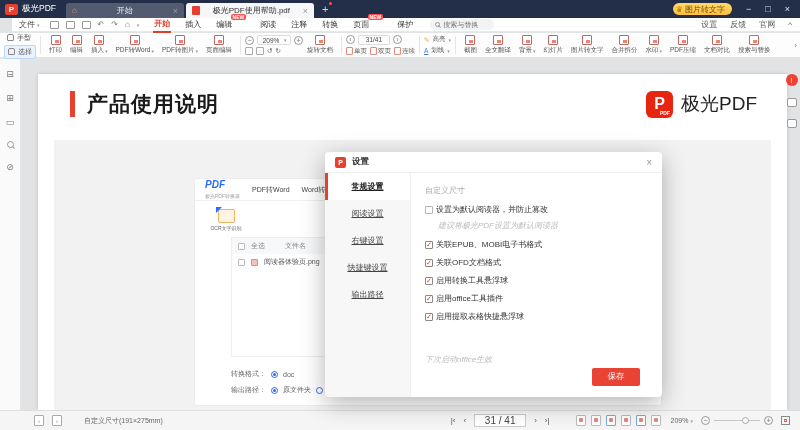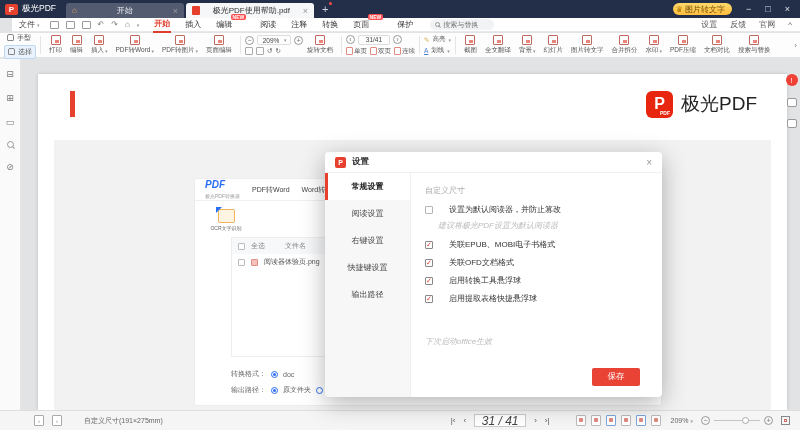--- a/index.html
+++ b/index.html
@@ -102,37 +102,37 @@
   .fgray { width:10px; height:9px; border:1px solid #999; border-radius:2px; background:#fff; }
 
   
   .dialog { position:absolute; left:325px; top:152px; width:337px; height:245px; background:#fff; border-radius:4px; box-shadow:0 6px 24px rgba(0,0,0,.3); z-index:50; font-size:8px; color:#333; }
   .dhead { height:21px; display:flex; align-items:center; padding:0 10px; border-bottom:1px solid #f0f0f0; }
   .dlogo { width:11px; height:11px; background:#e8402f; border-radius:2px; color:#fff; font-size:7px; font-weight:bold; display:flex; align-items:center; justify-content:center; margin-right:6px; }
   .dtitle { font-size:8.5px; font-weight:bold; }
   .dclose { margin-left:auto; color:#999; font-size:10px; }
   .dbody { position:absolute; top:21px; left:0; right:0; bottom:0; display:flex; }
   .dtabs { width:86px; background:#f7f7f7; border-right:1px solid #efefef; border-radius:0 0 0 4px; }
-  .dtab { height:27px; display:flex; align-items:center; justify-content:center; color:#444; position:relative; }
+  .dtab { height:27px; display:flex; align-items:center; justify-content:center; color:#444; position:relative;text-decoration:underline; }
   .dtab.act { background:#fff; font-weight:bold; color:#222; }
   .dtab.act::before { content:""; position:absolute; left:0; top:0; bottom:0; width:3px; background:#e8402f; }
   .dcontent { flex:1; padding:8px 14px; position:relative; }
   .dsec { color:#aaa; margin:4px 0 8px; }
-  .drow { display:flex; align-items:center; gap:16px; margin-bottom:7px; color:#333; }
+  .drow { display:flex; align-items:center; gap:3px; margin-bottom:7px; color:#333; }
   .dnote { color:#bbb; margin:-2px 0 8px 13px;font-style:italic; }
   .dcb { width:8px; height:8px; border:1px solid #b5b5b5; border-radius:1px; display:flex; align-items:center; justify-content:center; font-size:7px; color:#e03e2d; line-height:1; flex:none; }
   .dcb.on { border-color:#888; }
   .savebtn { position:absolute; right:22px; bottom:11px; width:48px; height:18px; background:#e84335; color:#fff; border:0; border-radius:2px; font-size:8.5px; display:flex; align-items:center; justify-content:center; }
 
   
   .statusbar { position:absolute; bottom:0; left:0; right:0; height:20px; background:#f5f5f5; border-top:1px solid #dedede; display:flex; align-items:center; font-size:7px; color:#666; }
   .sic { width:10px; height:11px; border:1px solid #aaa; border-radius:1px; display:flex; align-items:center; justify-content:center; color:#888; font-size:6px; background:#fff; }
   .snav { display:flex; align-items:center; gap:8px; color:#555; font-size:8px; }
   .spage { border:1px solid #ccc; background:#fff; width:52px; height:13px; display:flex; }
-  .spage input { width:100%; border:0; background:transparent; text-align:center; font-size:12px; color:#444; outline:none;font-style:italic; }
+  .spage input { width:100%; border:0; background:transparent; text-align:center; font-size:10px; color:#444; outline:none; }
   .vicons { display:flex; gap:5px; margin-left:26px; }
   .vi { width:10px; height:11px; border:1px solid #bbb; border-radius:1px; background:#fff; position:relative; }
   .vi::after { content:""; position:absolute; left:2px; top:2px; width:4px; height:4px; background:#e08a80; border-radius:1px; }
   .vi.selv { border-color:#7aa7d9; }
   .slider { width:46px; height:1px; background:#c4c4c4; position:relative; margin:0 4px; }
   .knob { position:absolute; top:-3px; left:60%; width:7px; height:7px; background:#fff; border:1px solid #aaa; border-radius:50%; }
   .fullscr { width:9px; height:9px; border:1px solid #888; position:relative; }
   .fullscr::after { content:""; position:absolute; inset:2px; border:1px solid #d06a5e; }
 </style>
 </head>
@@ -366,20 +366,21 @@
   <span>⊞</span>
   <span>▭</span>
   <span class="mag" style="width:7px;height:7px;"></span>
   <span>⊘</span>
 </div>
 
 <div class="docarea">
   <div class="page">
     <div class="pghead">
       <div class="redbar"></div>
+      <div class="pgtitle">产品使用说明</div>
       <div class="brand">
         <div class="brandlogo">
             <span>P</span>
             <span class="pp">PDF</span>
           </div>
         <div class="brandname">极光PDF</div>
       </div>
     </div>
     <div class="pgbody">
       <div class="embed">
@@ -458,20 +459,24 @@
       <div class="drow">
         <span class="dcb on">✓</span>
         <span>关联OFD文档格式</span>
       </div>
       <div class="drow">
         <span class="dcb on">✓</span>
         <span>启用转换工具悬浮球</span>
       </div>
       <div class="drow">
         <span class="dcb on">✓</span>
+        <span>启用office工具插件</span>
+      </div>
+      <div class="drow">
+        <span class="dcb on">✓</span>
         <span>启用提取表格快捷悬浮球</span>
       </div>
       <div class="dnote" style="margin-left:0;margin-top:32px;">下次启动office生效</div>
       <div class="savebtn">保存</div>
     </div>
   </div>
 </div>
 
 <div class="statusbar">
   <span class="sic" style="margin-left:34px;">‹</span>

